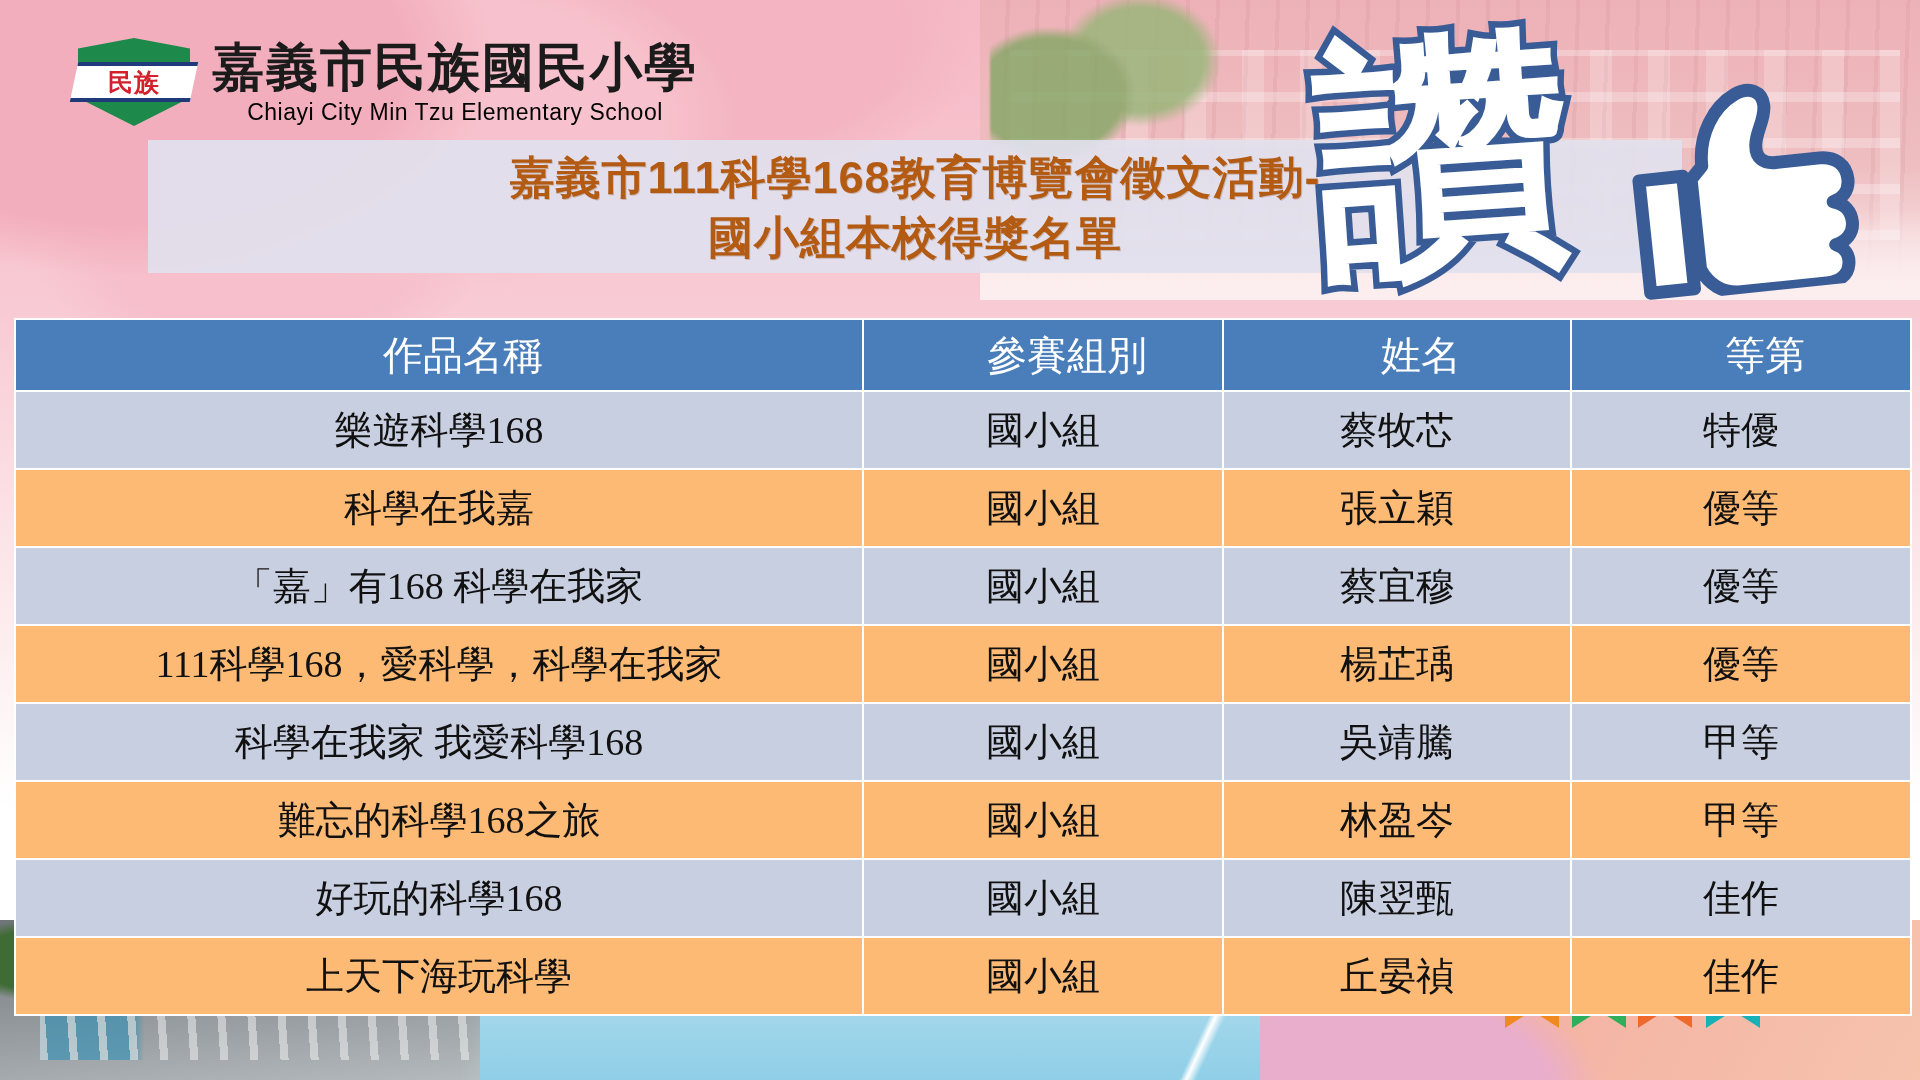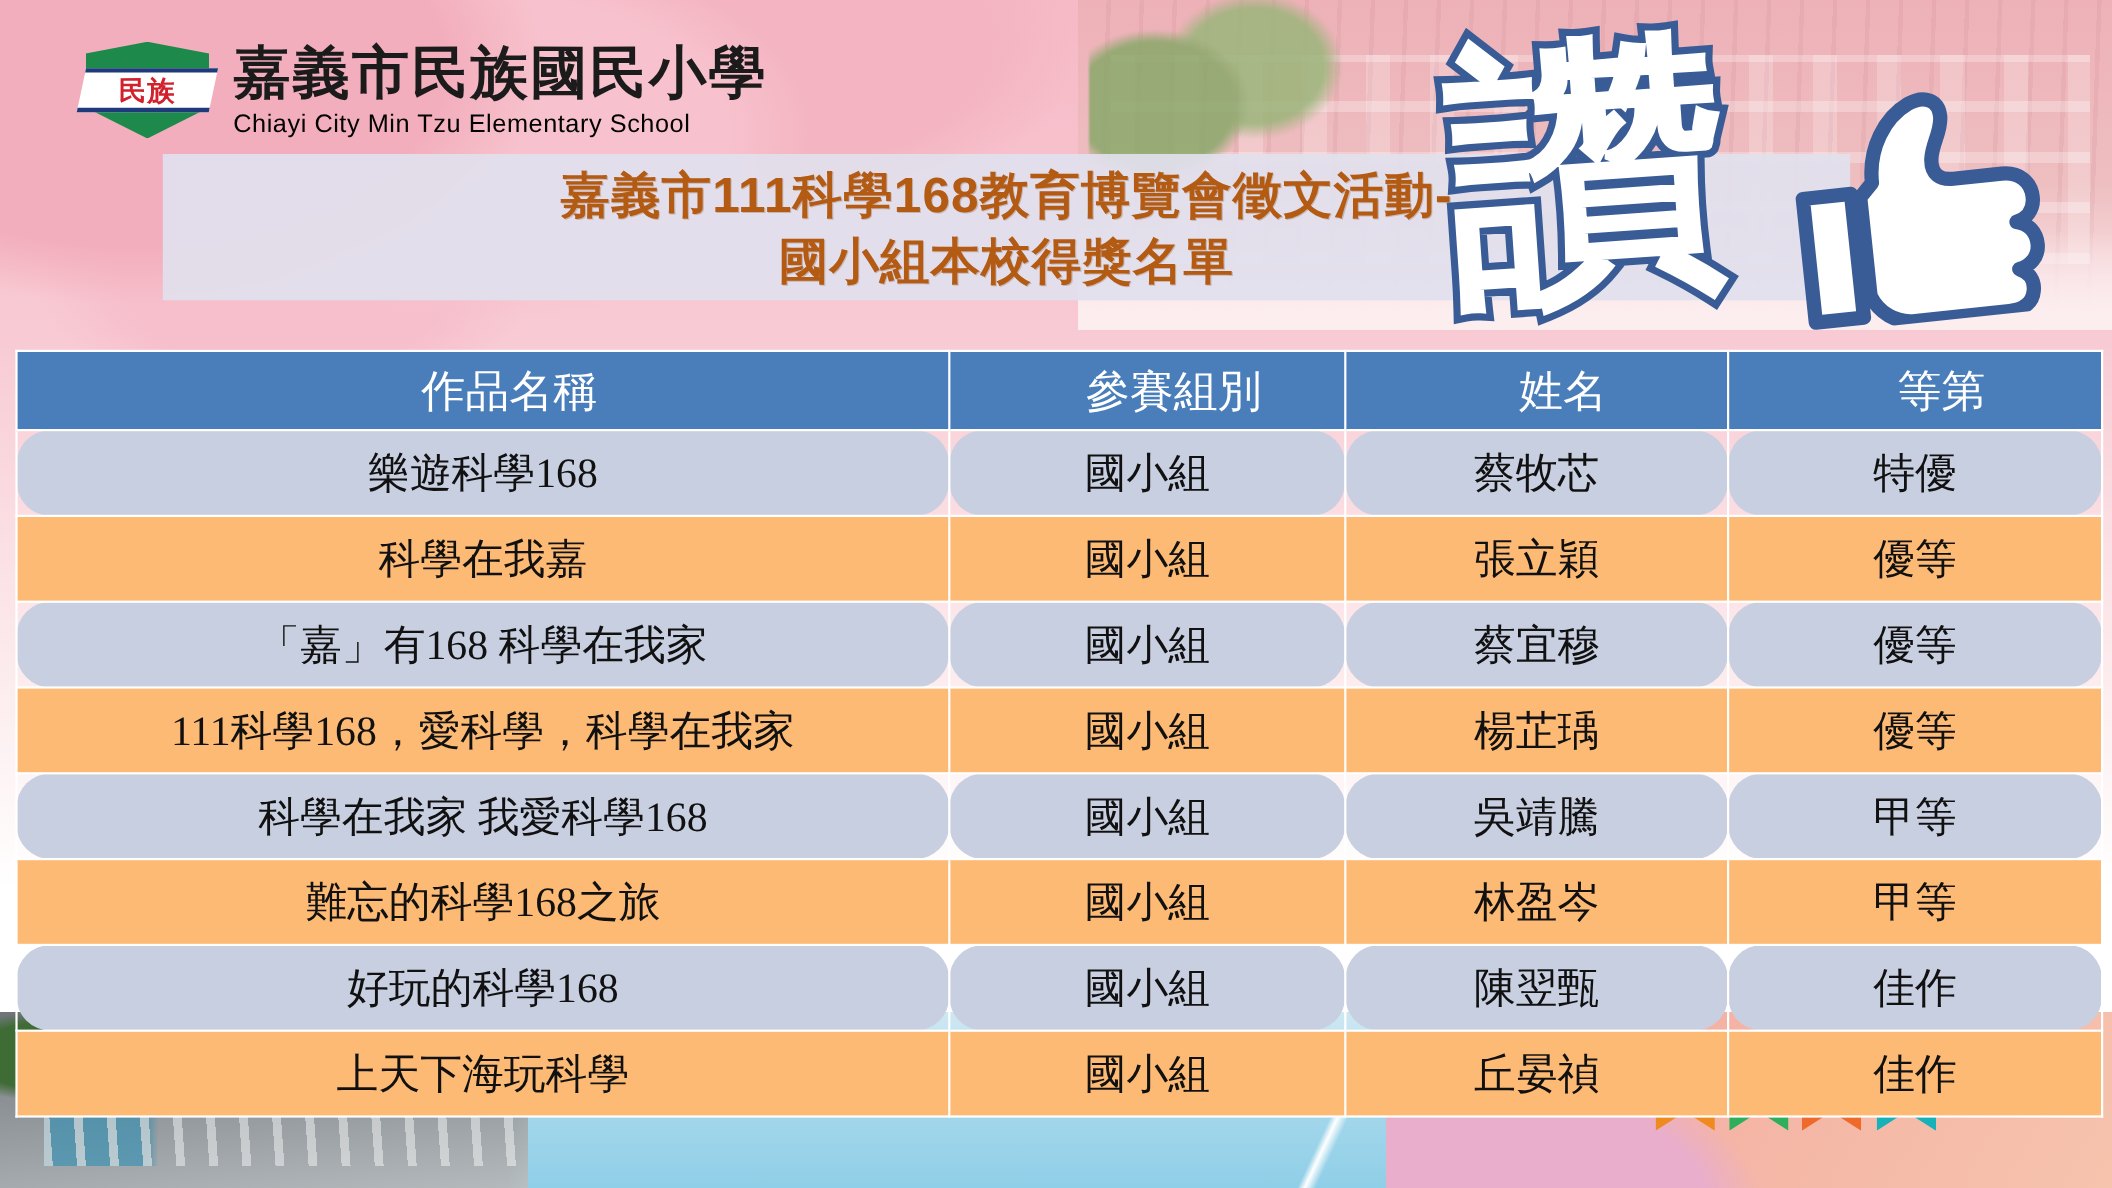--- a/index.html
+++ b/index.html
@@ -117,21 +117,21 @@
     position:absolute; left:-4px; top:24px; width:120px; height:40px;
     background:#fff; border-top:4px solid #1f3a7a; border-bottom:4px solid #1f3a7a;
     transform: skewX(-12deg);
     display:flex; align-items:center; justify-content:center;
   }
   .crest .band span{
     transform: skewX(12deg);
     color:#d2202c; font-weight:bold; font-size:25px; letter-spacing:1px;
     font-family:"Liberation Sans", sans-serif;
   }
-  .school-names { line-height: 1; }
+  .school-names { line-height: 1; text-align: center; }
   .school-zh {
     font-family:"Liberation Sans", sans-serif;
     font-weight: bold; font-size: 52px; color:#1b1b1b; letter-spacing: 2px;
     white-space: nowrap;
   }
   .school-en {
     font-family:"Liberation Sans", sans-serif;
     font-size: 23px; color:#000000; letter-spacing: .5px; margin-top: 8px;
     white-space: nowrap;
   }
@@ -194,21 +194,21 @@
   }
   tbody td {
     height: 78px;
     font-size: 38px;
     color:#111111;
     text-align:center;
     border: 2px solid #ffffff;
     font-family:"Liberation Serif","DejaVu Serif", serif;
     white-space: nowrap;
   }
-  tbody tr.odd  td { background:#c8cfe0;border-radius:31px; }
+  tbody tr.odd  td { background:#c8cfe0; }
   tbody tr.even td { background:#fdba74; }
 
   .col-title { width: 848px; }
   .col-group { width: 360px; }
   .col-name  { width: 348px; }
   .col-rank  { width: 340px; }
 </style>
 </head>
 <body>
 

